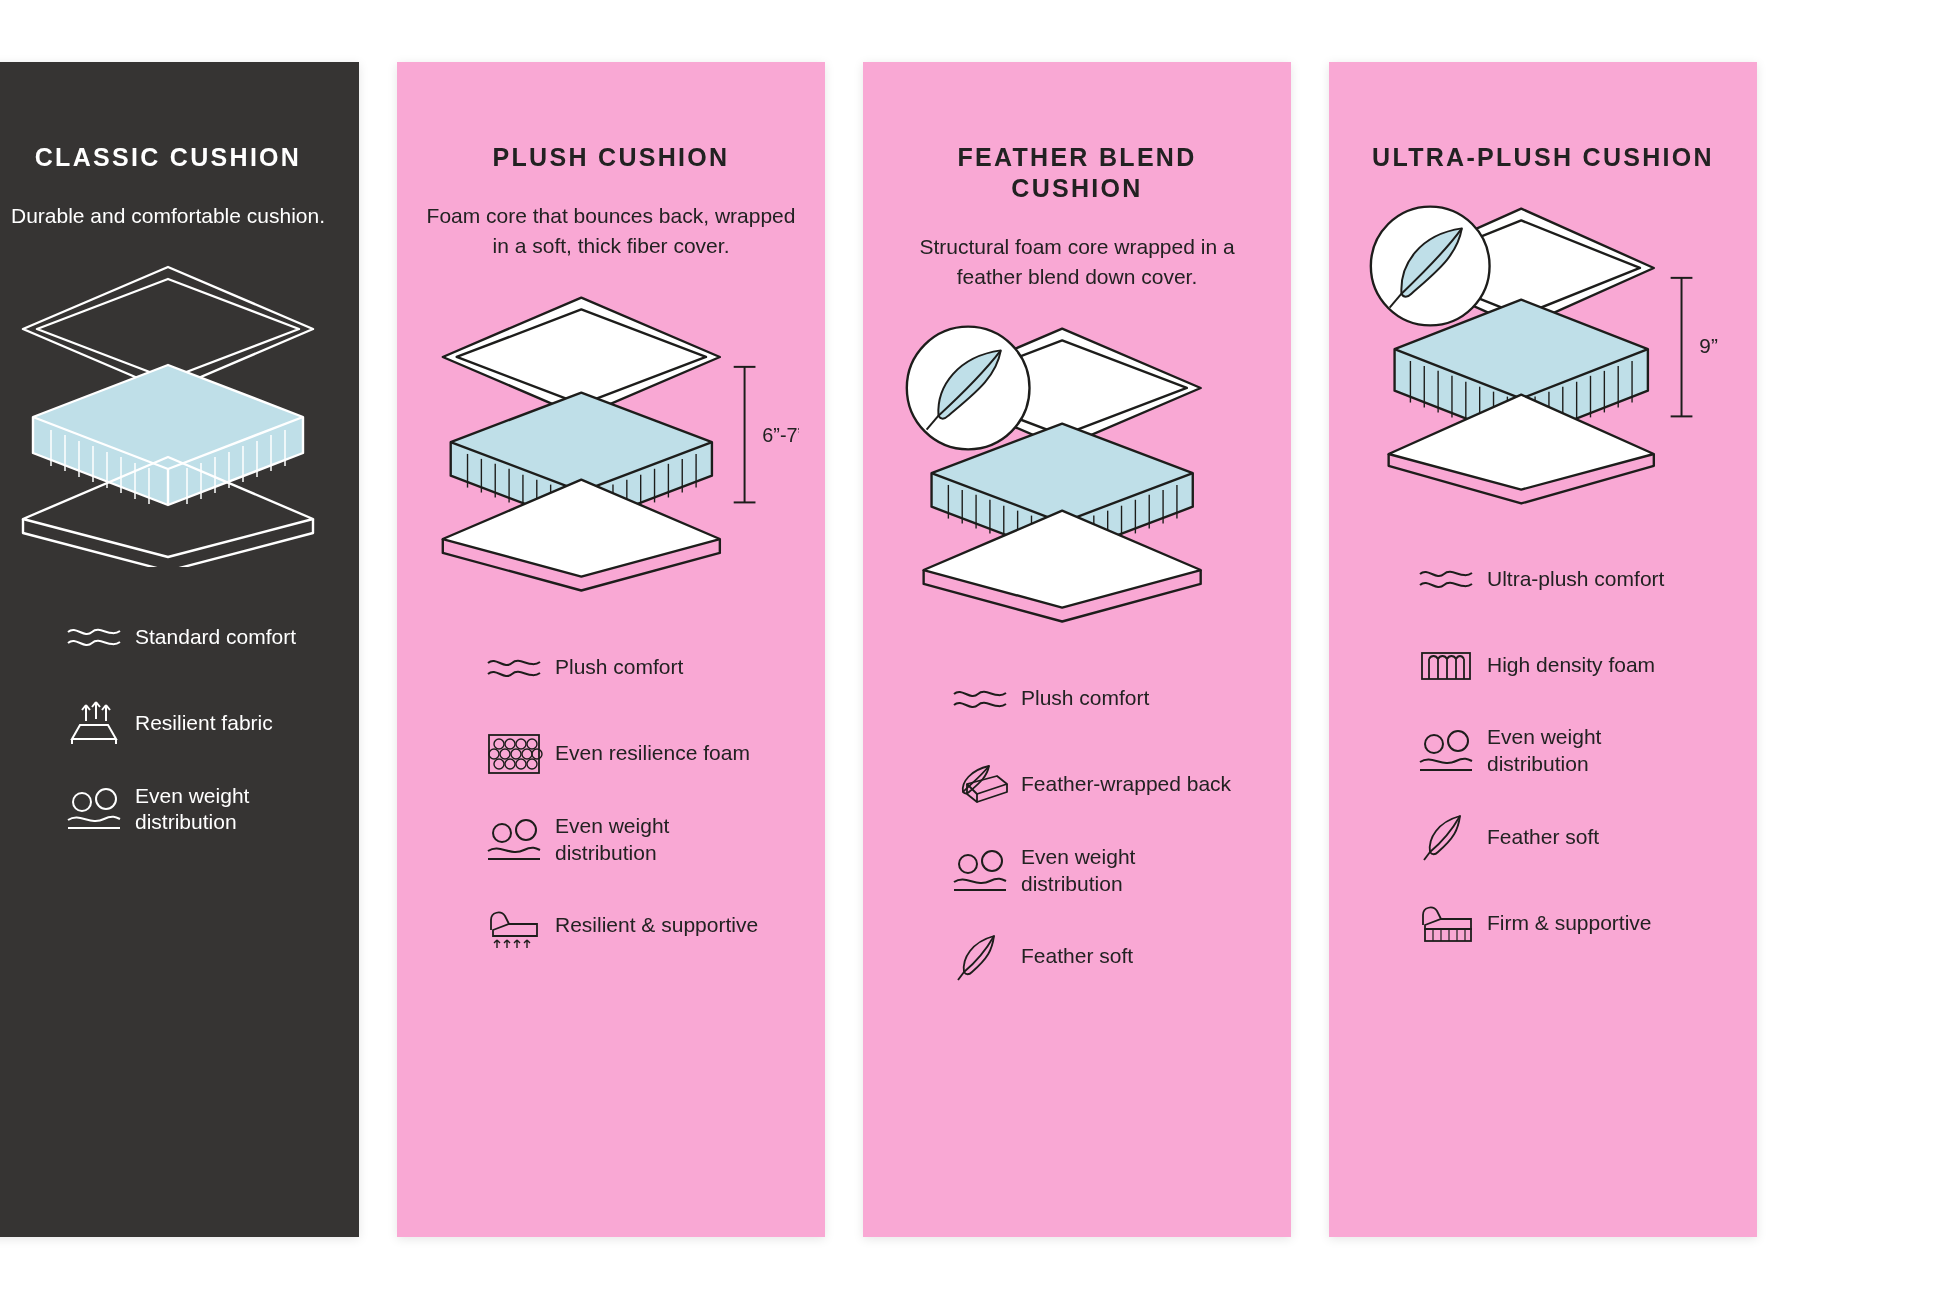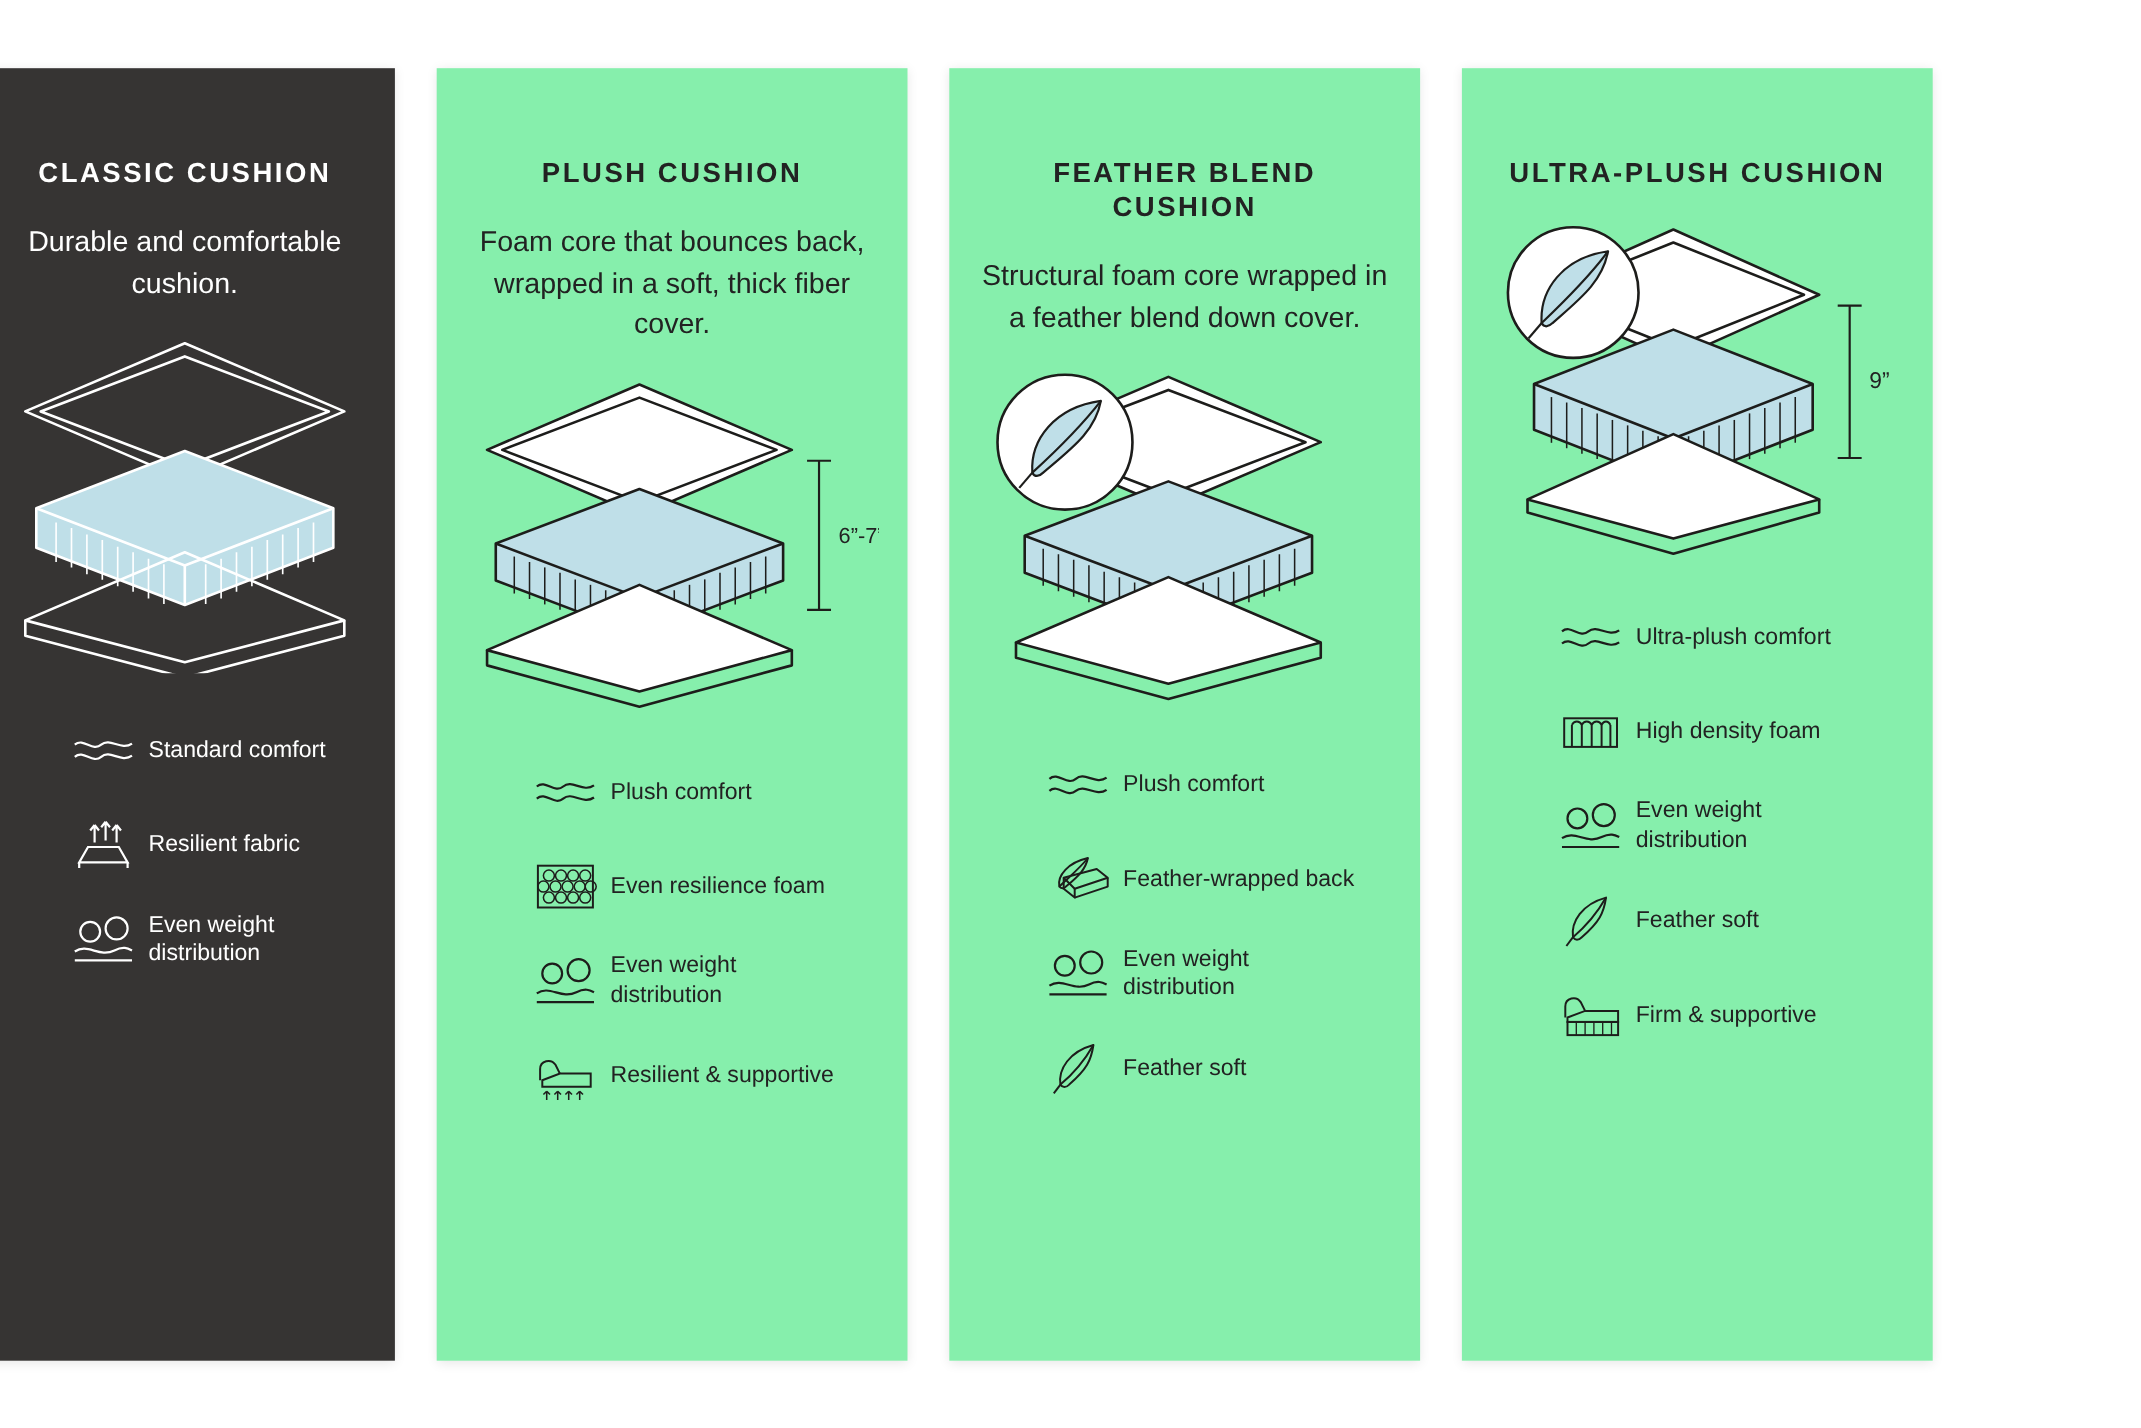--- a/index.html
+++ b/index.html
@@ -29,39 +29,39 @@
     height: 1175px;
     box-sizing: border-box;
     position: relative;
     display: flex;
     flex-direction: column;
     align-items: center;
     padding: 0 26px;
     box-shadow: 0 2px 10px rgba(0,0,0,0.10);
   }
   .card.light {
-    background: #86efac;
+    background: #f9a8d4;
     color: #222222;
   }
   .card.dark {
     background: #363433;
     color: #ffffff;
   }
   .card-title {
     margin-top: 80px;
     font-size: 25px;
     font-weight: bold;
     letter-spacing: 2.3px;
     text-align: center;
     line-height: 1.24;
     text-transform: uppercase;
   }
   .card-desc {
     margin-top: 28px;
-    font-size: 26px;
+    font-size: 21px;
     line-height: 1.45;
     text-align: center;
     font-weight: normal;
     max-width: 370px;
   }
   .illus-wrap {
     margin-top: 26px;
     position: relative;
     width: 100%;
     height: 330px;

